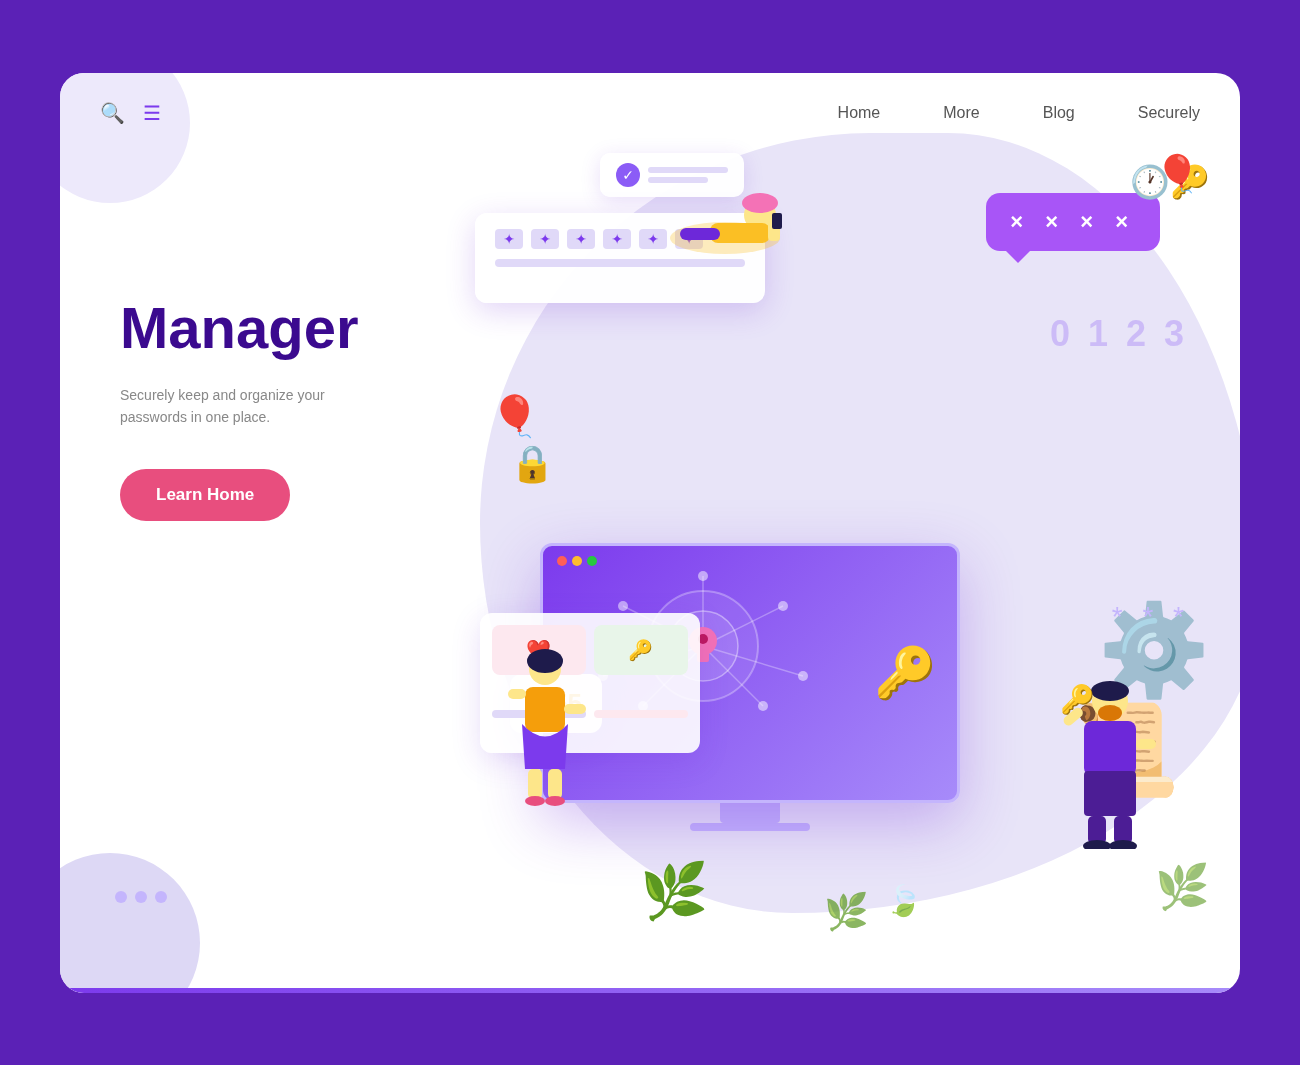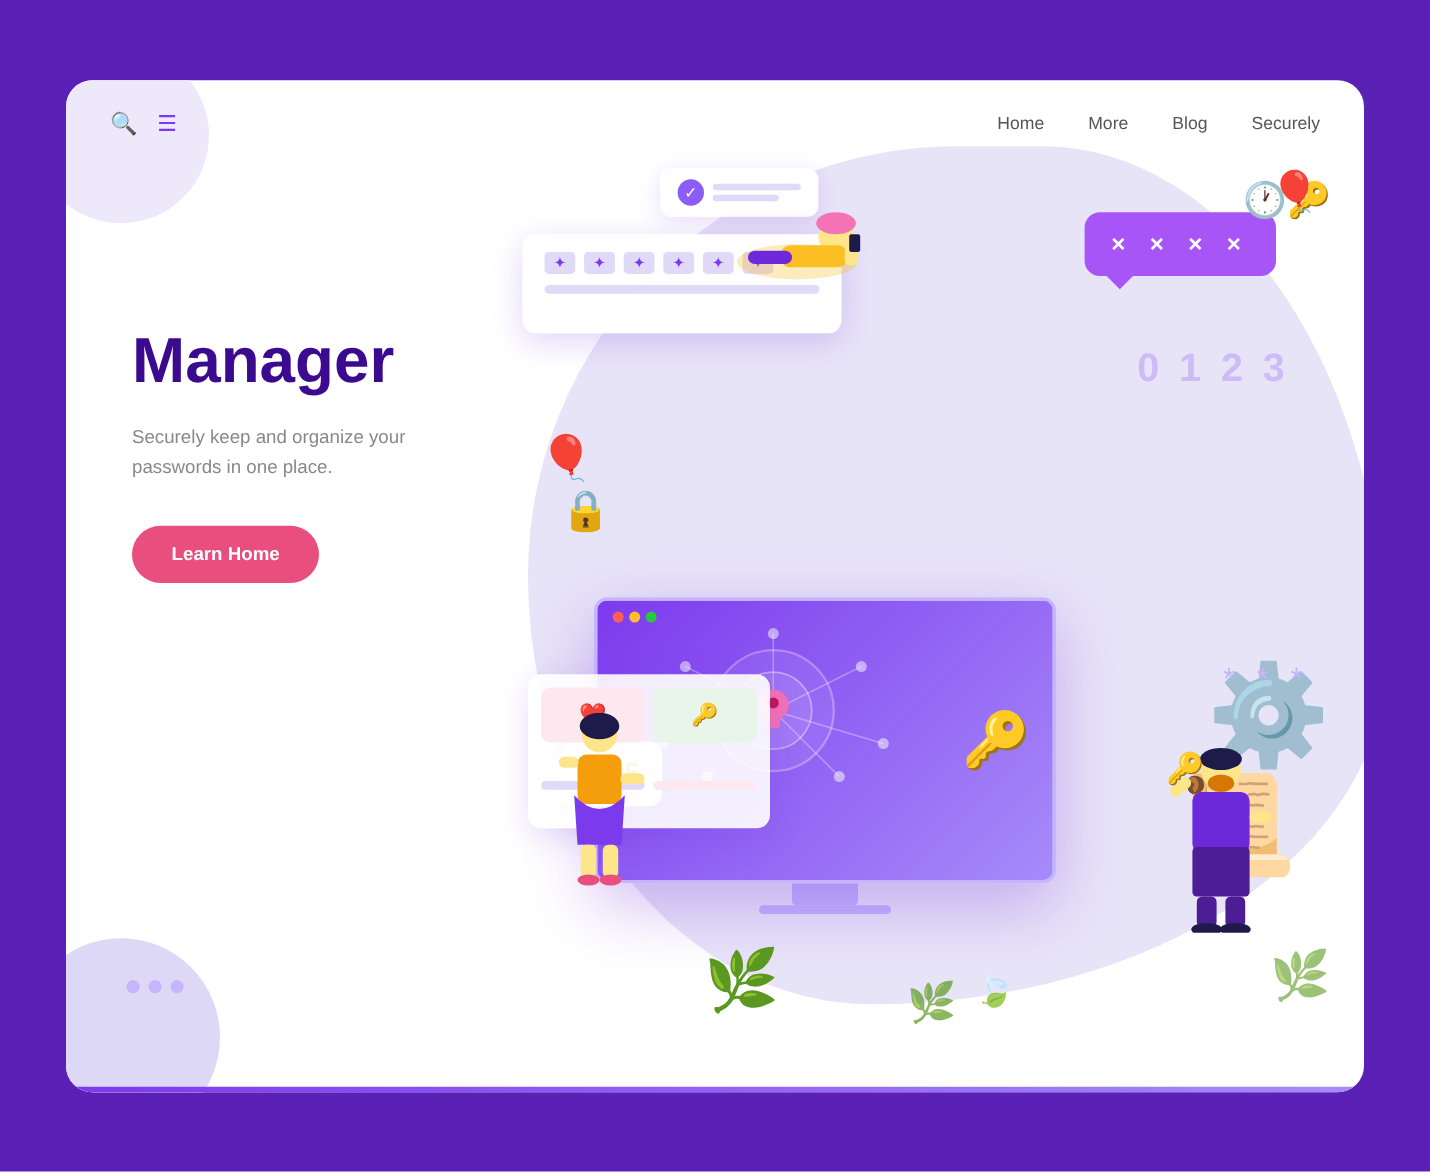--- a/index.html
+++ b/index.html
@@ -79,21 +79,21 @@
       gap: 18px;
     }
 
     .nav-icon {
       color: #7c3aed;
       font-size: 20px;
     }
 
     .nav-links {
       display: flex;
-      gap: 40px;
+      gap: 63px;
     }
 
     .nav-link {
       font-size: 16px;
       color: #555;
       cursor: pointer;
       text-decoration: none;
     }
 
     
@@ -107,21 +107,21 @@
 
     .hero-title {
       font-size: 58px;
       font-weight: 800;
       color: #3b0a8f;
       line-height: 1.1;
       margin-bottom: 24px;
     }
 
     .hero-subtitle {
-      font-size: 17px;
+      font-size: 14px;
       color: #888;
       line-height: 1.6;
       margin-bottom: 40px;
       max-width: 270px;
     }
 
     .learn-more-btn {
       background: #e84e7e;
       color: #fff;
       border: none;
@@ -407,21 +407,21 @@
       top: 30px;
       right: 10px;
       font-size: 32px;
       color: #f59e0b;
     }
 
     
     .numbers-deco {
       position: absolute;
       top: 180px;
-      right: 48px;
+      right: 32px;
       font-size: 36px;
       font-weight: 700;
       color: rgba(139,92,246,0.3);
       letter-spacing: 4px;
     }
 
     
     .app-panel {
       position: absolute;
       bottom: 200px;

